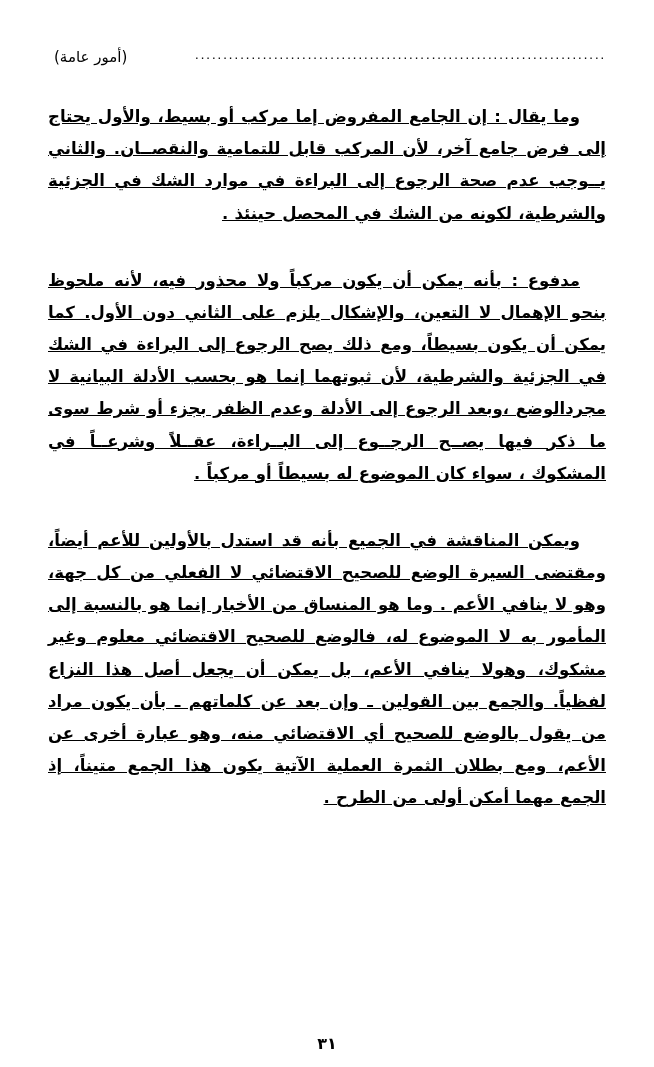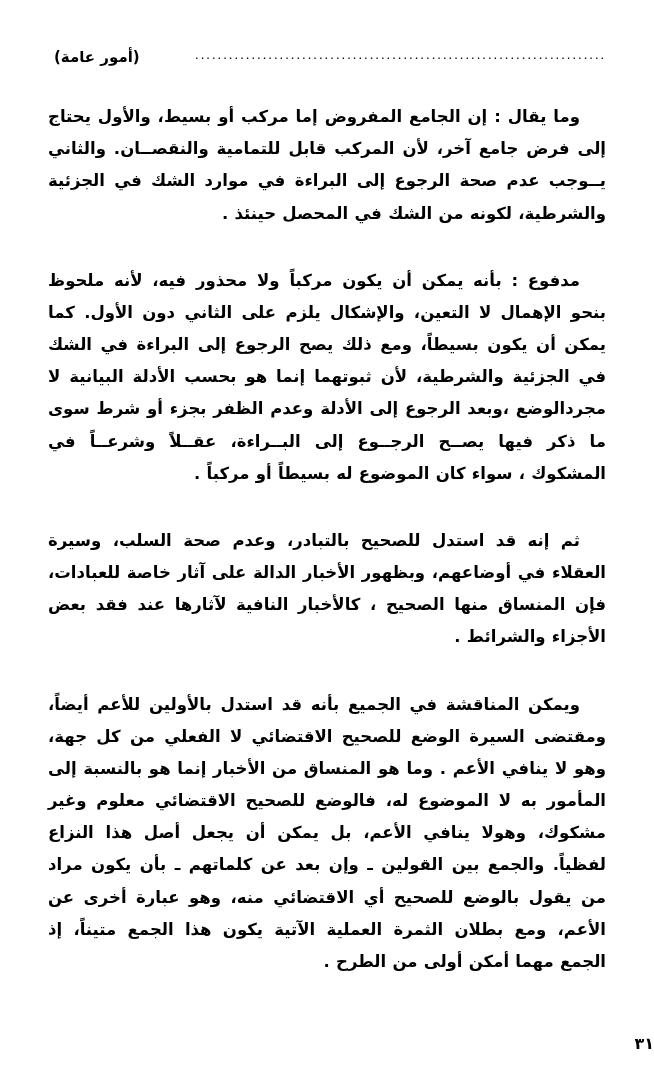--- a/index.html
+++ b/index.html
@@ -29,21 +29,21 @@
   .header {
     display: flex;
     flex-direction: row-reverse;
     align-items: baseline;
     justify-content: flex-start;
     width: 100%;
     margin-bottom: 26px;
   }
   .header-title {
     font-size: 15px;
-    font-weight: bold;
+    font-weight: normal;
     white-space: nowrap;
     letter-spacing: 0px;
     padding-left: 6px;
   }
   .header-dots {
     flex: 1 1 auto;
     overflow: hidden;
     white-space: nowrap;
     font-size: 13px;
     line-height: 1;
@@ -67,48 +67,48 @@
     font-weight: bold;
     text-align: justify;
     text-justify: inter-word;
     word-spacing: 0.5px;
   }
   p.para.indent {
     text-indent: 26px;
   }
   p.para.block-gap {
     margin-top: 35px;
+    text-decoration: underline;
   }
 
   
   .folio {
     position: absolute;
     bottom: 14px;
     left: 0;
     right: 0;
-    text-align: right;
+    text-align: center;
     font-size: 16px;
     font-weight: bold;
     letter-spacing: 1px;
   }
 </style>
 </head>
 <body>
 
 <div class="page">
   <div class="page-inner">
 
     <div class="header">
       <span class="header-title">(أمور عامة)</span>
       <span class="header-dots">.........................................................................</span>
     </div>
 
     <div class="body">
       <p class="para indent block-gap">وما يقال : إن الجامع المفروض إما مركب أو بسيط، والأول يحتاج إلى فرض جامع آخر، لأن المركب قابل للتمامية والنقصــان. والثاني يــوجب عدم صحة الرجوع إلى البراءة في موارد الشك في الجزئية والشرطية، لكونه من الشك في المحصل حينئذ .</p>
       <p class="para indent block-gap">مدفوع : بأنه يمكن أن يكون مركباً ولا محذور فيه، لأنه ملحوظ بنحو الإهمال لا التعين، والإشكال يلزم على الثاني دون الأول. كما يمكن أن يكون بسيطاً، ومع ذلك يصح الرجوع إلى البراءة في الشك في الجزئية والشرطية، لأن ثبوتهما إنما هو بحسب الأدلة البيانية لا مجردالوضع ،وبعد الرجوع إلى الأدلة وعدم الظفر بجزء أو شرط سوى ما ذكر فيها يصــح الرجــوع إلى البــراءة، عقــلاً وشرعــاً في المشكوك ، سواء كان الموضوع له بسيطاً أو مركباً .</p>
-      <p class="para indent block-gap">ثم إنه قد استدل للصحيح بالتبادر، وعدم صحة السلب، وسيرة العقلاء في أوضاعهم، وبظهور الأخبار الدالة على آثار خاصة للعبادات، فإن المنساق منها الصحيح ، كالأخبار النافية لآثارها عند فقد بعض الأجزاء والشرائط .</p>
       <p class="para indent block-gap">ويمكن المناقشة في الجميع بأنه قد استدل بالأولين للأعم أيضاً، ومقتضى السيرة الوضع للصحيح الاقتضائي لا الفعلي من كل جهة، وهو لا ينافي الأعم . وما هو المنساق من الأخبار إنما هو بالنسبة إلى المأمور به لا الموضوع له، فالوضع للصحيح الاقتضائي معلوم وغير مشكوك، وهولا ينافي الأعم، بل يمكن أن يجعل أصل هذا النزاع لفظياً. والجمع بين القولين ـ وإن بعد عن كلماتهم ـ بأن يكون مراد من يقول بالوضع للصحيح أي الاقتضائي منه، وهو عبارة أخرى عن الأعم، ومع بطلان الثمرة العملية الآتية يكون هذا الجمع متيناً، إذ الجمع مهما أمكن أولى من الطرح .</p>
     </div>
 
   </div>
 
   <div class="folio">٣١</div>
 </div>
 
 </body></html>

